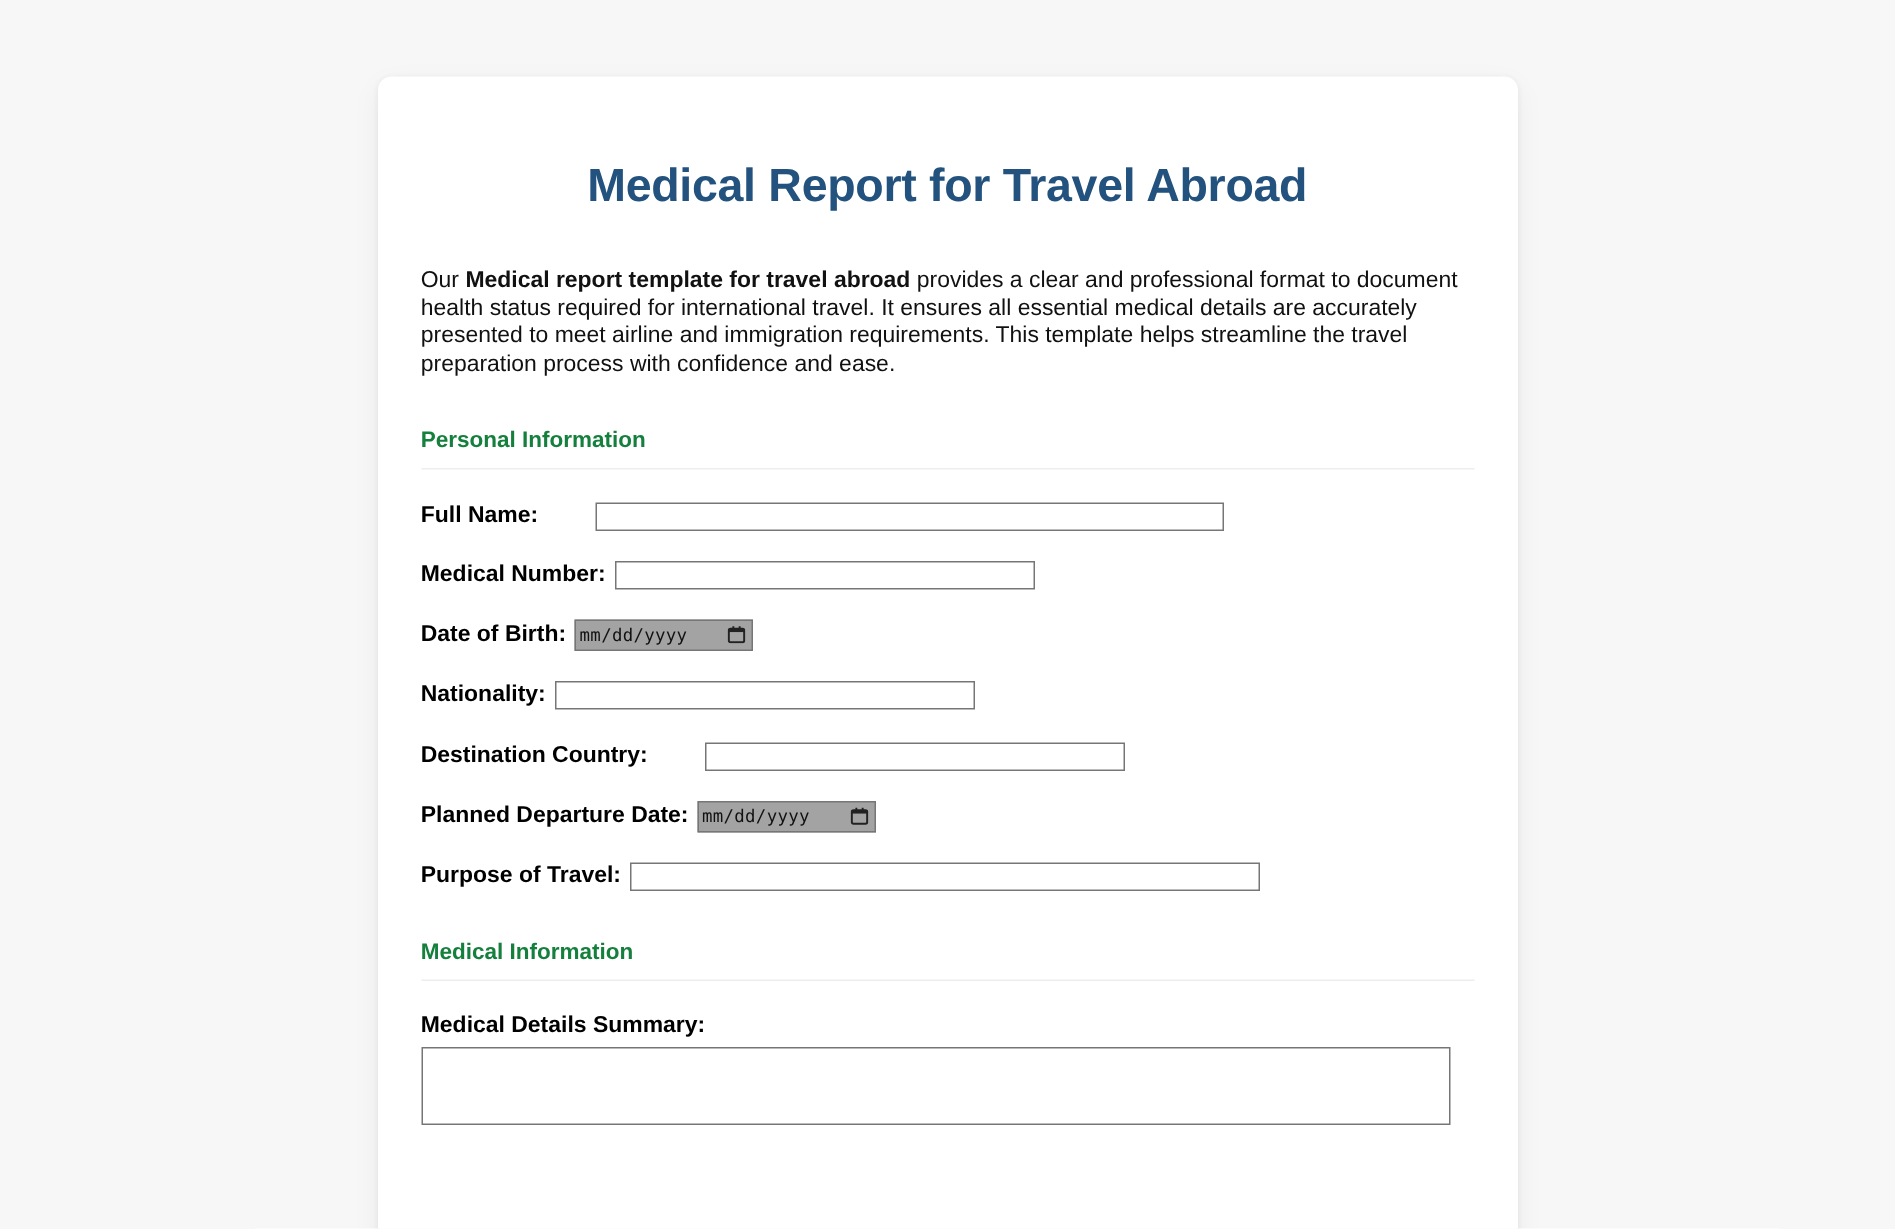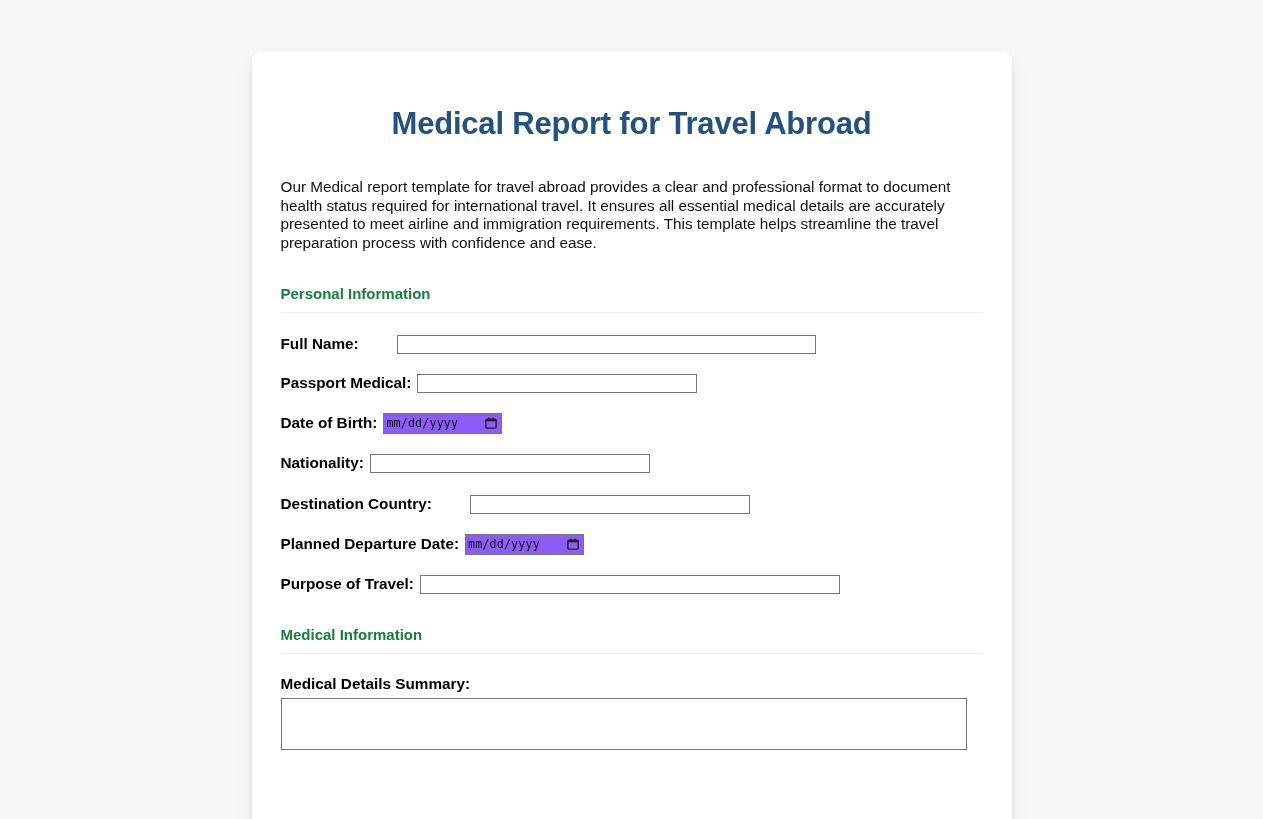--- a/index.html
+++ b/index.html
@@ -43,21 +43,21 @@
     letter-spacing: -0.2px;
   }
 
   .intro {
     color: #111111;
     font-size: 15.3px;
     line-height: 18.6px;
     margin: 36px 0 0 0;
     text-align: left;
   }
-  .intro b { font-weight: normal; }
+  .intro b { font-weight: bold; }
 
   .section-heading {
     color: #15803d;
     font-size: 15px;
     font-weight: bold;
     margin: 32px 0 0 0;
     padding: 0 0 9px 0;
     border-bottom: 1px solid #ededed;
     line-height: 1.2;
   }
@@ -97,21 +97,21 @@
   .txt-input.w-destination { width: 280px; }
   .txt-input.w-purpose   { width: 420px; }
 
   .date-input {
     font-family: "Liberation Sans", sans-serif;
     font-size: 13.3px;
     height: 21px;
     line-height: 19px;
     padding: 1px 2px;
     border: 1px solid #767676;
-    background: #8b5cf6;
+    background: #a3a3a3;
     box-sizing: border-box;
     border-radius: 0;
     outline: none;
     width: 119px;
     display: inline-flex;
     align-items: center;
     justify-content: space-between;
     color: #000;
     cursor: text;
   }
@@ -179,21 +179,21 @@
     <p class="intro"><span>Our </span><b>Medical report template for travel abroad</b><span> provides a clear and professional format to document health status required for international travel. It ensures all essential medical details are accurately presented to meet airline and immigration requirements. This template helps streamline the travel preparation process with confidence and ease.</span></p>
 
     <h2 class="section-heading">Personal Information</h2>
 
     <div class="field-row first">
       <span class="field-label">Full Name:</span>
       <input class="txt-input w-full-name" type="text" value="" style="">
     </div>
 
     <div class="field-row">
-      <span class="field-label">Passport Medical:</span>
+      <span class="field-label">Medical Number:</span>
       <input class="txt-input w-passport" type="text" value="" style="">
     </div>
 
     <div class="field-row">
       <span class="field-label">Date of Birth:</span>
       <span class="date-input">
         <span class="date-placeholder">mm/dd/yyyy</span>
         <svg class="cal-icon" viewBox="0 0 14 14">
           <rect x="1" y="2.5" width="12" height="10.5" rx="1.3" fill="none" stroke="#222" stroke-width="1.6"></rect>
           <rect x="1" y="2.5" width="12" height="2.6" fill="#222"></rect>

